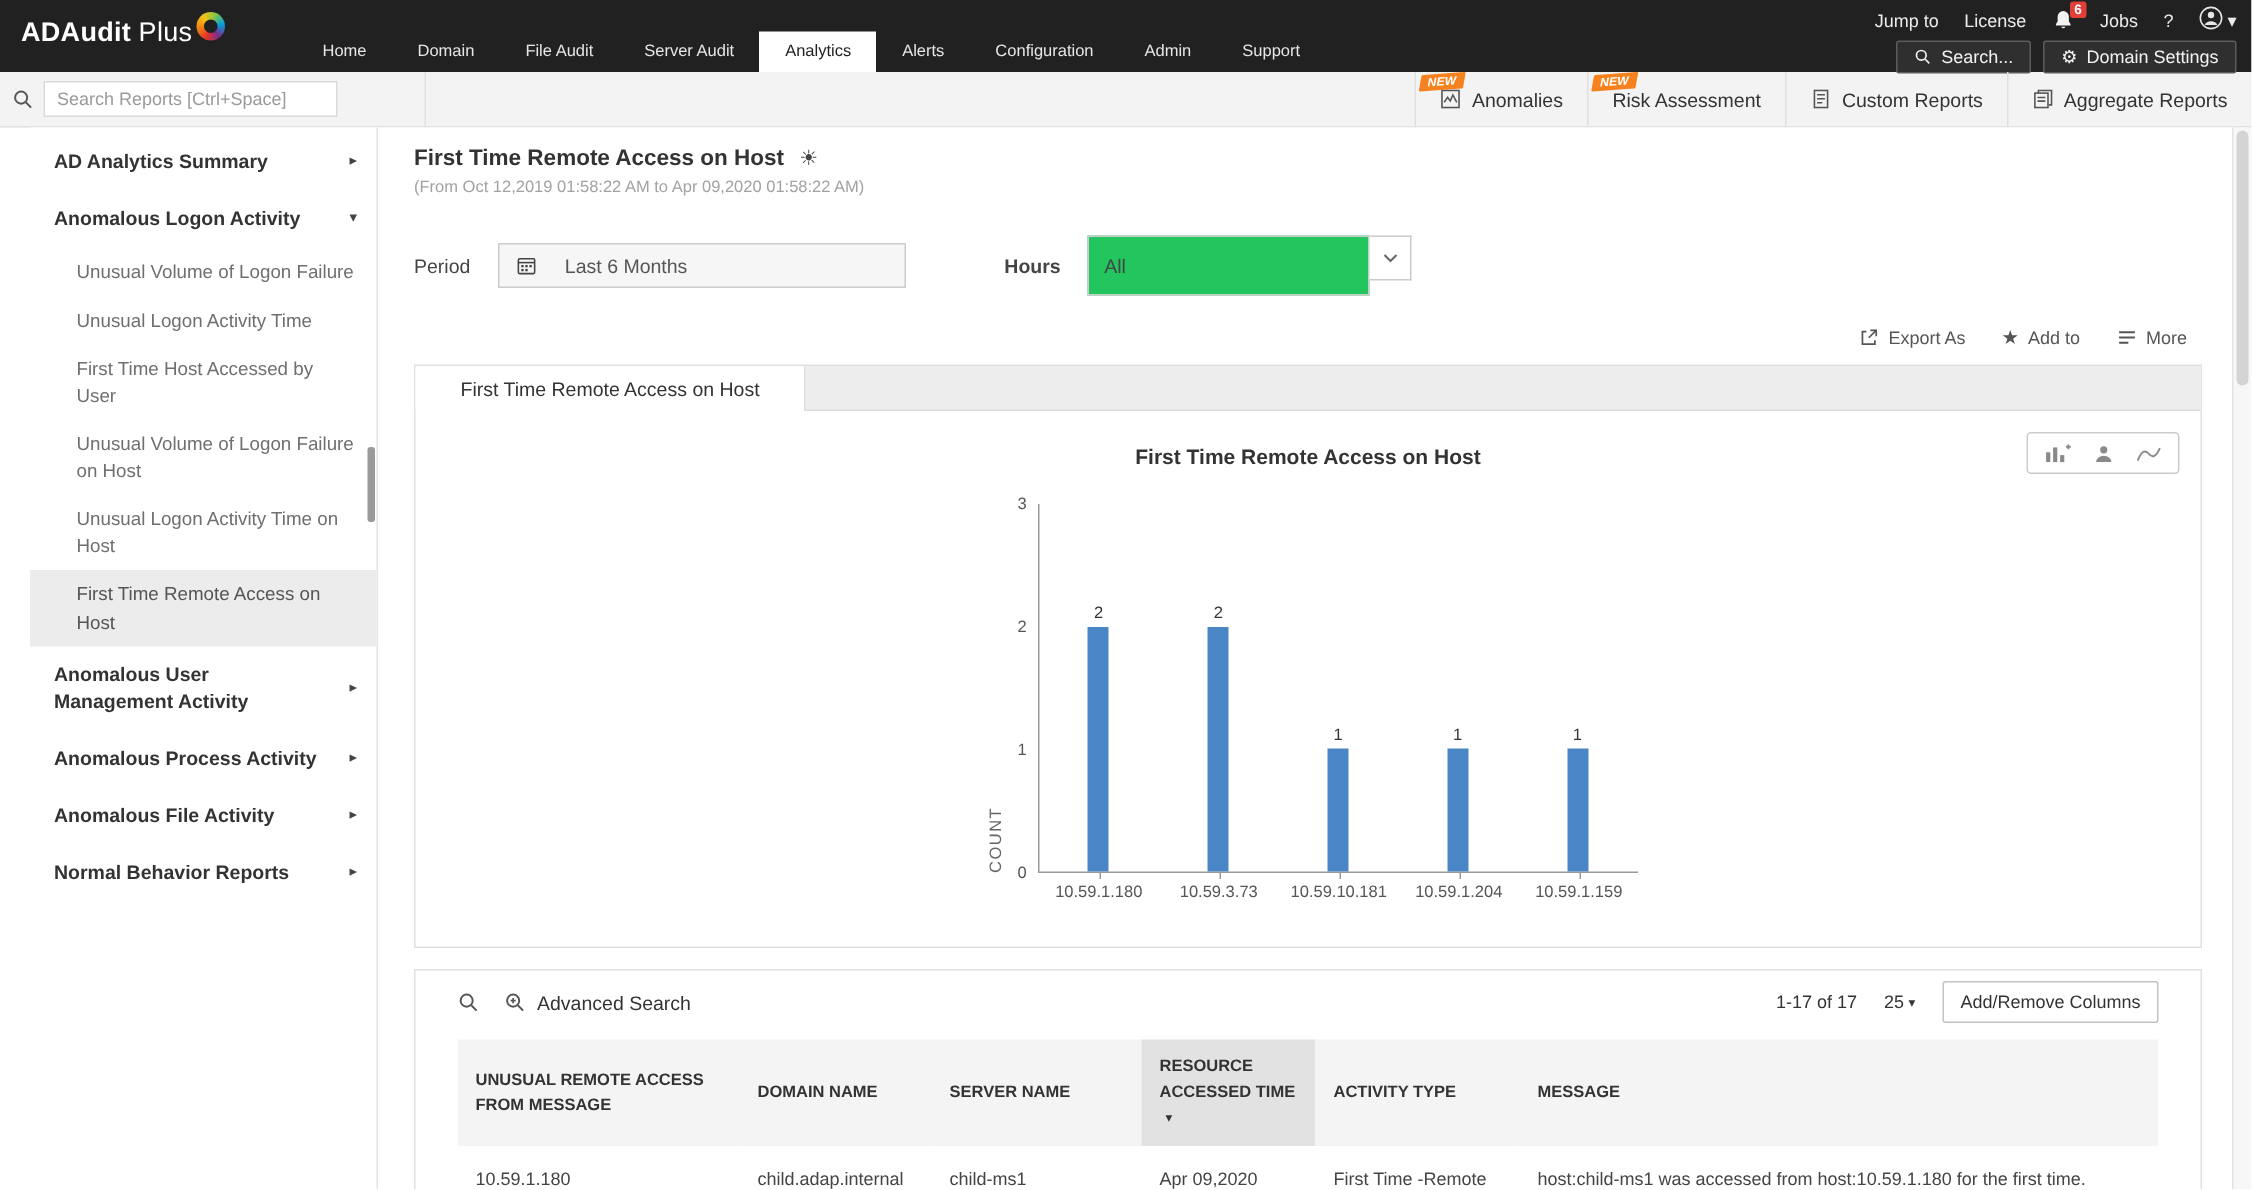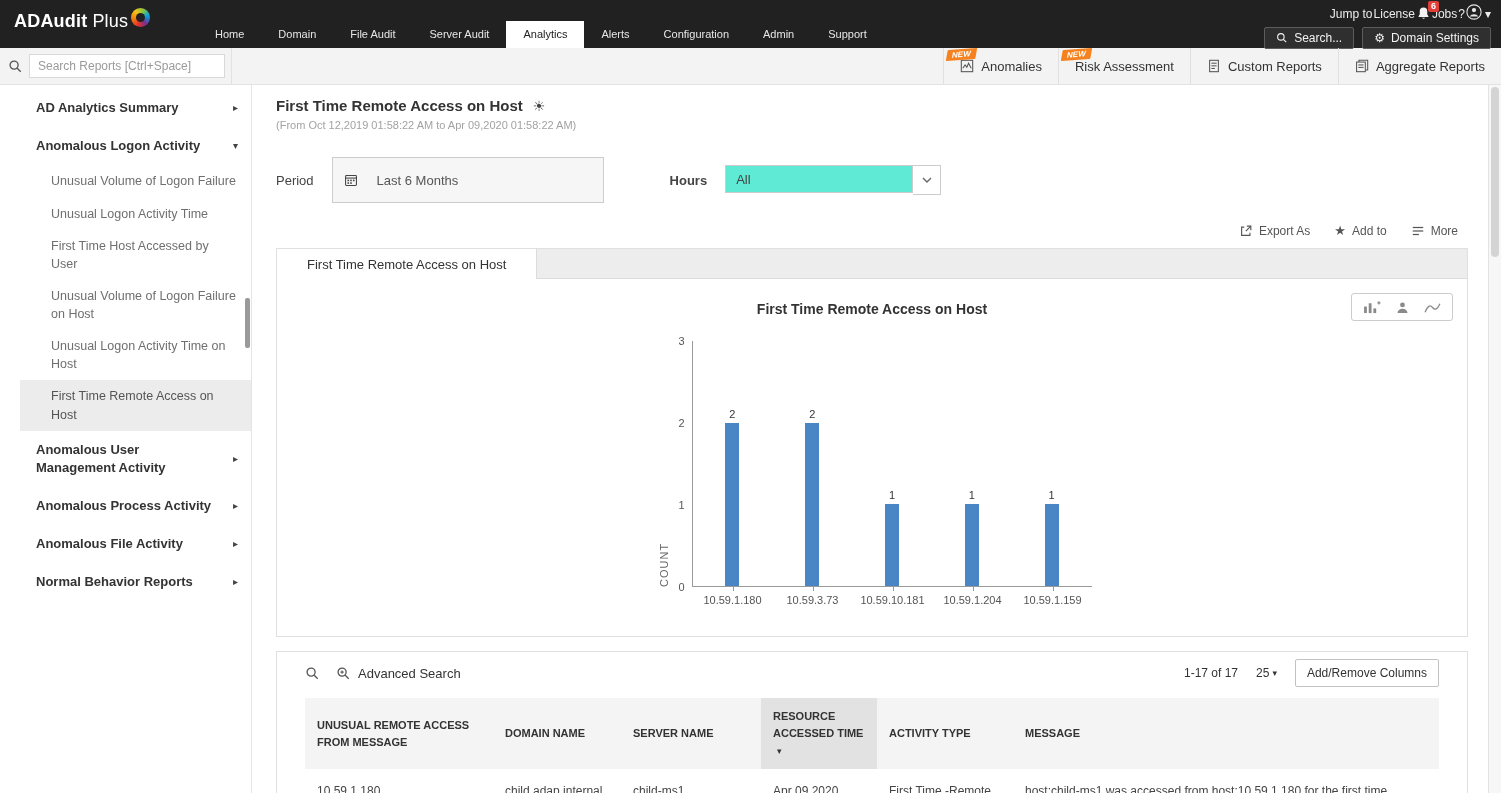--- a/index.html
+++ b/index.html
@@ -11,32 +11,32 @@
   .logo { position: absolute; left: 14px; top: 11px; color: #fff; font-size: 18px; letter-spacing: .2px; display: flex; align-items: center; }
   .logo .brand-bold { font-weight: bold; }
   .logo .brand-light { font-weight: normal; margin-left: 5px; }
   .swirl { display: inline-block; width: 19px; height: 19px; border-radius: 50%; margin-left: 3px; margin-top: -8px;
            background: conic-gradient(from 200deg, #e4322b, #f07f13, #f6c214, #8bc541, #00a0dd, #7a2e8e, #e4322b); position: relative; }
   .swirl::after { content: ""; position: absolute; left: 5px; top: 5px; width: 9px; height: 9px; border-radius: 50%; background: #212121; }
   .topnav { position: absolute; left: 198px; bottom: 0; display: flex; align-items: flex-end; }
   .nav-item { padding: 7px 17px 8px; font-size: 11px; color: #e6e6e6; cursor: pointer; }
   .nav-item.active { background: #fff; color: #222; }
   .topbar-right { position: absolute; right: 10px; top: 4px; display: flex; flex-direction: column; align-items: flex-end; gap: 4px; }
-  .tr-row1 { display: flex; align-items: center; gap: 1px; color: #ececec; font-size: 12px; }
+  .tr-row1 { display: flex; align-items: center; gap: 17px; color: #ececec; font-size: 12px; }
   .tr-row1 .titem { cursor: pointer; display: flex; align-items: center; gap: 3px; }
   .bell-wrap { position: relative; display: inline-flex; }
   .bell-wrap svg { display: block; }
   .notif-badge { position: absolute; top: -5px; right: -8px; background: #e03e36; color: #fff; font-size: 9px; line-height: 11px; height: 11px; padding: 0 3px; border-radius: 2px; font-weight: bold; }
   .tr-row2 { display: flex; gap: 8px; }
   .dark-btn { display: flex; align-items: center; gap: 6px; border: 1px solid #5c5c5c; background: #2f2f2f; color: #f2f2f2; font-size: 12px; padding: 3px 11px; border-radius: 2px; cursor: pointer; }
   .dark-btn .gear-glyph { font-size: 12px; line-height: 1; }
 
   
   .subbar { height: 37px; background: #f3f3f3; border-bottom: 1px solid #e2e2e2; display: flex; align-items: stretch; }
-  .subbar-left { width: 232px; display: flex; align-items: center; padding-left: 8px; gap: 6px; border-right: 1px solid #e2e2e2; }
+  .subbar-left { width: 284px; display: flex; align-items: center; padding-left: 8px; gap: 6px; border-right: 1px solid #e2e2e2; }
   .subbar-left .icon { color: #555; display: inline-flex; }
   .report-search-input { width: 196px; height: 24px; border: 1px solid #d9d9d9; background: #fff; font-size: 12px; padding: 0 8px; color: #555; font-family: inherit; }
   .report-search-input::placeholder { color: #9a9a9a; }
   .subbar-right { margin-left: auto; display: flex; align-items: stretch; }
   .sub-link { position: relative; display: flex; align-items: center; gap: 7px; padding: 0 16px; border-left: 1px solid #e0e0e0; font-size: 13px; color: #333; cursor: pointer; }
   .sub-link .icon { color: #555; display: inline-flex; }
   .new-badge { position: absolute; top: 1px; left: 3px; background: #f5821f; color: #fff; font-size: 8px; font-weight: bold; padding: 1px 5px; transform: skew(-14deg) rotate(-4deg); border-radius: 1px; }
 
   
   .content { display: flex; height: 708px; padding-left: 20px; }
@@ -57,26 +57,26 @@
   .page-title { font-size: 15px; font-weight: bold; color: #333; }
   .sun-glyph { font-size: 14px; color: #444; cursor: pointer; }
   .domain-wrap { display: flex; align-items: center; gap: 11px; font-size: 13px; color: #333; margin-right: 16px; }
   .select { border: 1px solid #c9c9c9; background: #fff; height: 28px; width: 218px; display: flex; align-items: center; justify-content: space-between; padding: 0 10px; font-size: 13px; color: #444; border-radius: 2px; cursor: pointer; }
   .select .chev { color: #666; display: inline-flex; }
   .subtitle { font-size: 11px; color: #a2a2a2; margin-top: 5px; }
 
   
   .filters { display: flex; align-items: center; margin-top: 26px; }
   .flabel { font-size: 13px; color: #444; }
-  .period-control { display: flex; align-items: center; border: 1px solid #ccc; background: #f6f6f6; height: 46px; width: 272px; margin-left: 18px; cursor: pointer; }
+  .period-control { display: flex; align-items: center; border: 1px solid #ccc; background: #f6f6f6; height: 30px; width: 272px; margin-left: 18px; cursor: pointer; }
   .period-cal { width: 36px; display: flex; justify-content: center; color: #444; }
   .period-text { font-size: 13px; color: #555; padding-left: 8px; }
   .hours-label { margin-left: 66px; font-weight: bold; }
   .select2 { display: flex; margin-left: 18px; cursor: pointer; }
-  .select2 .val { border: 1px solid #ccc; background: #5eead4; width: 188px; height: 28px; display: flex; align-items: center; padding: 0 10px; font-size: 13px; color: #444; }
+  .select2 .val { border: 1px solid #ccc; background: #22c55e; width: 188px; height: 40px; display: flex; align-items: center; padding: 0 10px; font-size: 13px; color: #444; }
   .select2 .chevbox { border: 1px solid #ccc; border-left: 0; background: #fff; width: 28px; height: 30px; display: flex; align-items: center; justify-content: center; color: #666; }
 
   
   .actions-row { display: flex; justify-content: flex-end; align-items: center; gap: 24px; margin-top: 20px; font-size: 12px; color: #555; margin-right: 10px; }
   .action-item { display: flex; align-items: center; gap: 6px; cursor: pointer; }
   .action-item .star-glyph { font-size: 13px; color: #555; }
 
   
   .panel { margin-top: 10px; border: 1px solid #e0e0e0; background: #fff; }
   .tabstrip { background: #ededed; border-bottom: 1px solid #dcdcdc; height: 30px; display: flex; }

